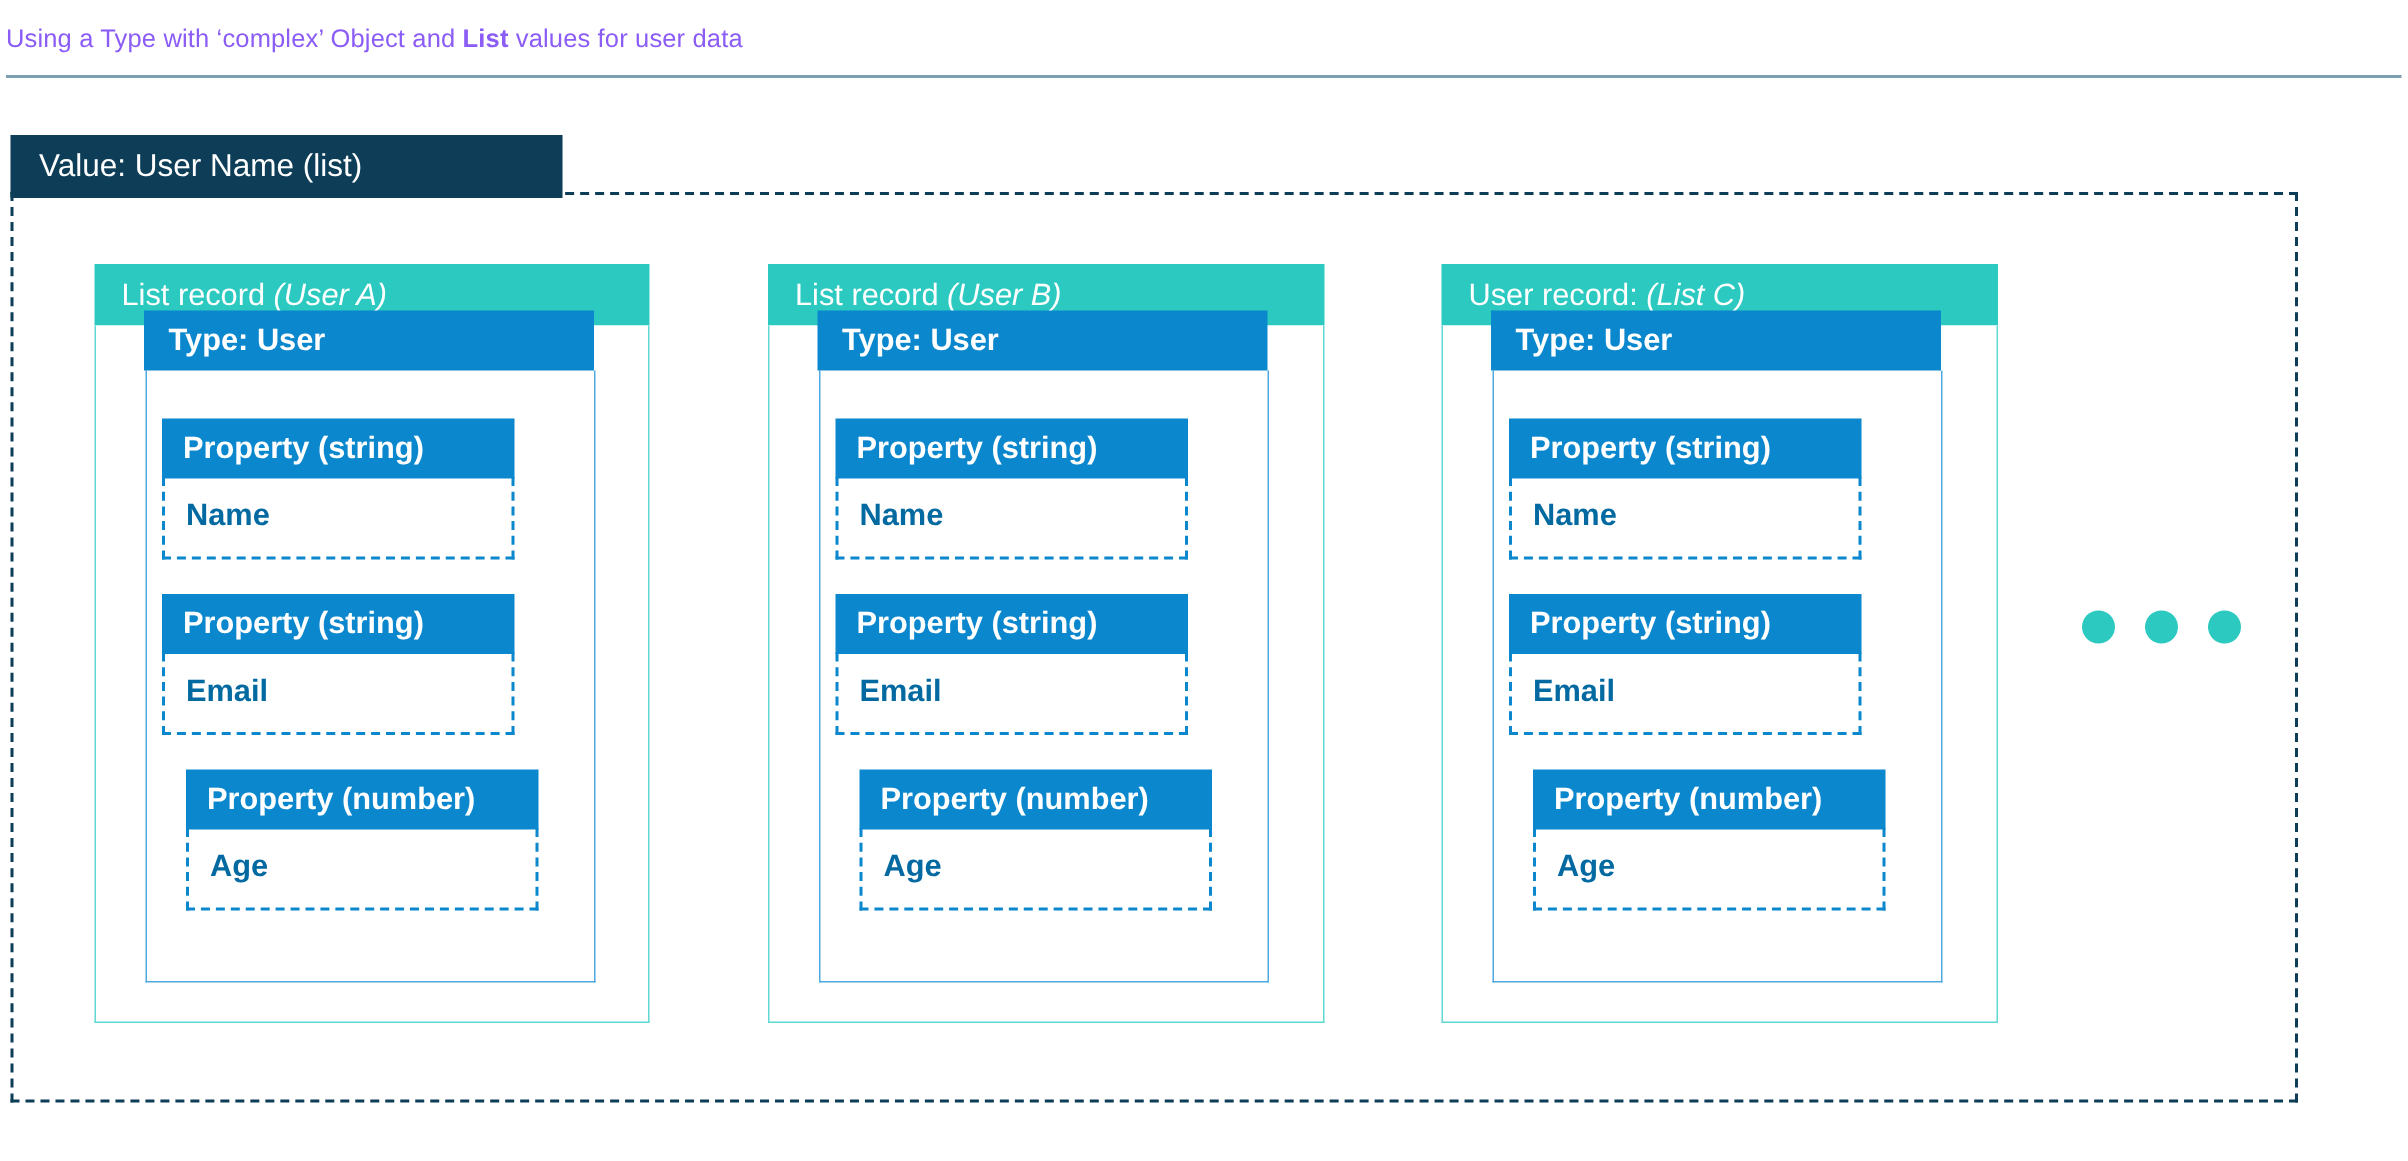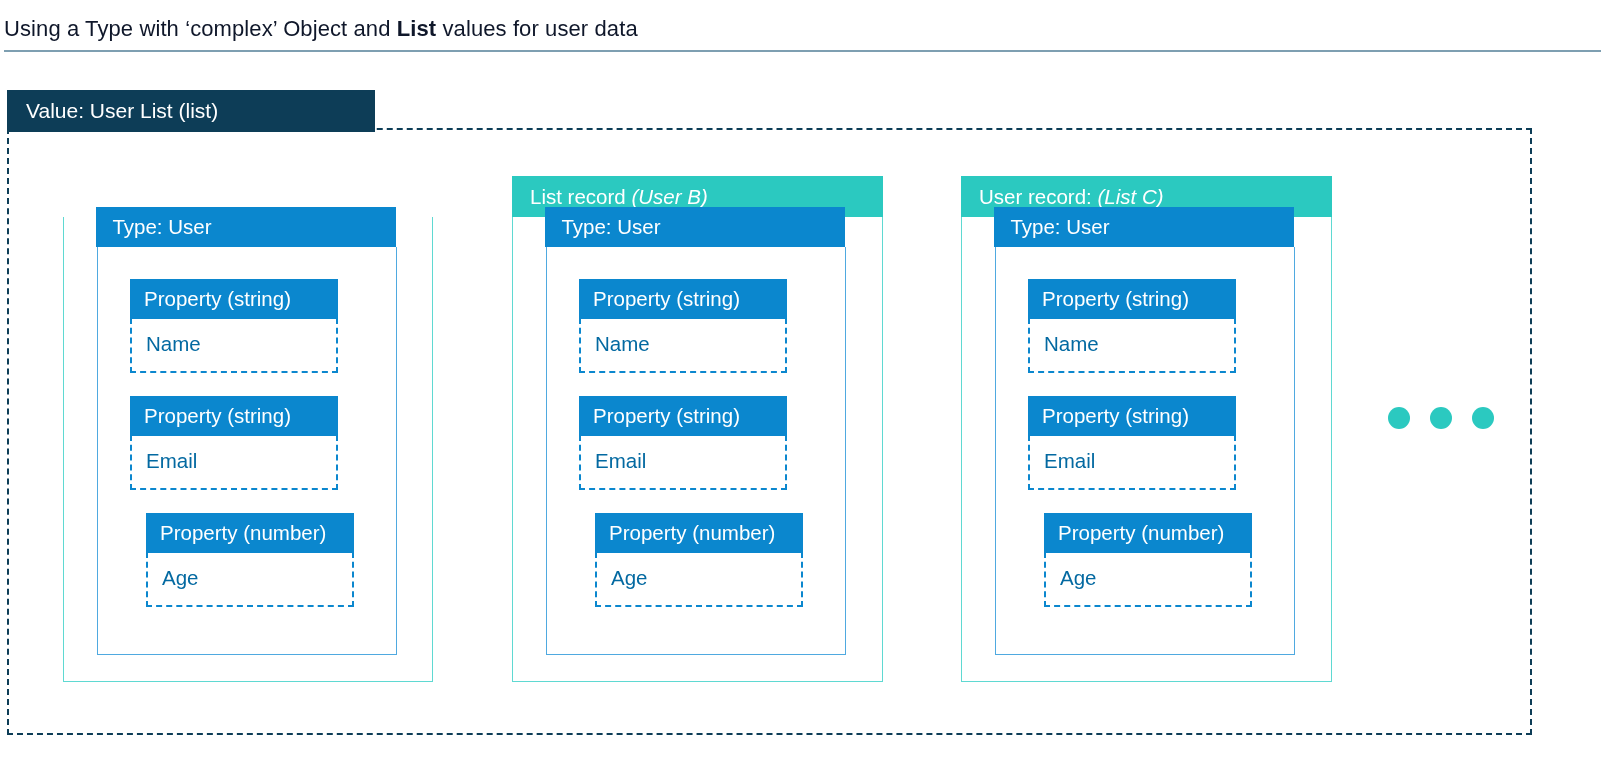--- a/index.html
+++ b/index.html
@@ -19,22 +19,22 @@
   .title-wrap {
     position: absolute;
     left: 0;
     top: 16px;
     width: 1605px;
   }
   .title {
     position: absolute;
     left: 4px;
     top: 0;
-    font-size: 22px;
-    color: #0f172a;
+    font-size: 17px;
+    color: #8b5cf6;
     letter-spacing: 0.1px;
     white-space: nowrap;
   }
   .title b { font-weight: bold; }
   .title-rule {
     position: absolute;
     left: 4px;
     top: 34px;
     width: 1597px;
     height: 2px;
@@ -98,20 +98,21 @@
   .record-body {
     position: absolute;
     left: 0;
     top: 41px;
     width: 100%;
     height: 465px;
     box-sizing: border-box;
     border: 1.6px solid #5fd9d2;
     border-top: none;
     background: #ffffff;
+    font-weight: bold;
   }
 
   
   .type-box {
     position: absolute;
     left: 33px;
     top: 30px;
     width: 300px;
     height: 408px;
     box-sizing: border-box;
@@ -129,22 +130,22 @@
     font-size: 20.5px;
     line-height: 40px;
     padding-left: 16px;
     box-sizing: border-box;
     white-space: nowrap;
   }
 
   
   .prop {
     position: absolute;
-    left: 32px;
-    width: 208px;
+    left: 10px;
+    width: 235px;
   }
   .prop.p1 { top: 32px; }
   .prop.p2 { top: 149px; }
   .prop.p3 { top: 266px; padding-left: 16px; }
 
   .prop-head {
     position: relative;
     width: 100%;
     height: 40px;
     background: #0b87ce;
@@ -193,23 +194,24 @@
 </style>
 </head>
 <body>
 
 <div class="title-wrap">
   <div class="title"><span>Using a Type with ‘complex’ Object and </span><b>List</b><span> values for user data</span></div>
   <div class="title-rule"></div>
 </div>
 
 <div class="list-container"></div>
-<div class="list-header">Value: User List (list)</div>
+<div class="list-header">Value: User Name (list)</div>
 
 <div class="record-card c1">
+  <div class="record-head"><span>List record </span><i>(User A)</i></div>
   <div class="record-body">
     <div class="type-box">
       <div class="type-head">Type: User</div>
 
       <div class="prop p1">
         <div class="prop-head">Property (string)</div>
         <div class="prop-body">Name</div>
       </div>
 
       <div class="prop p2">

